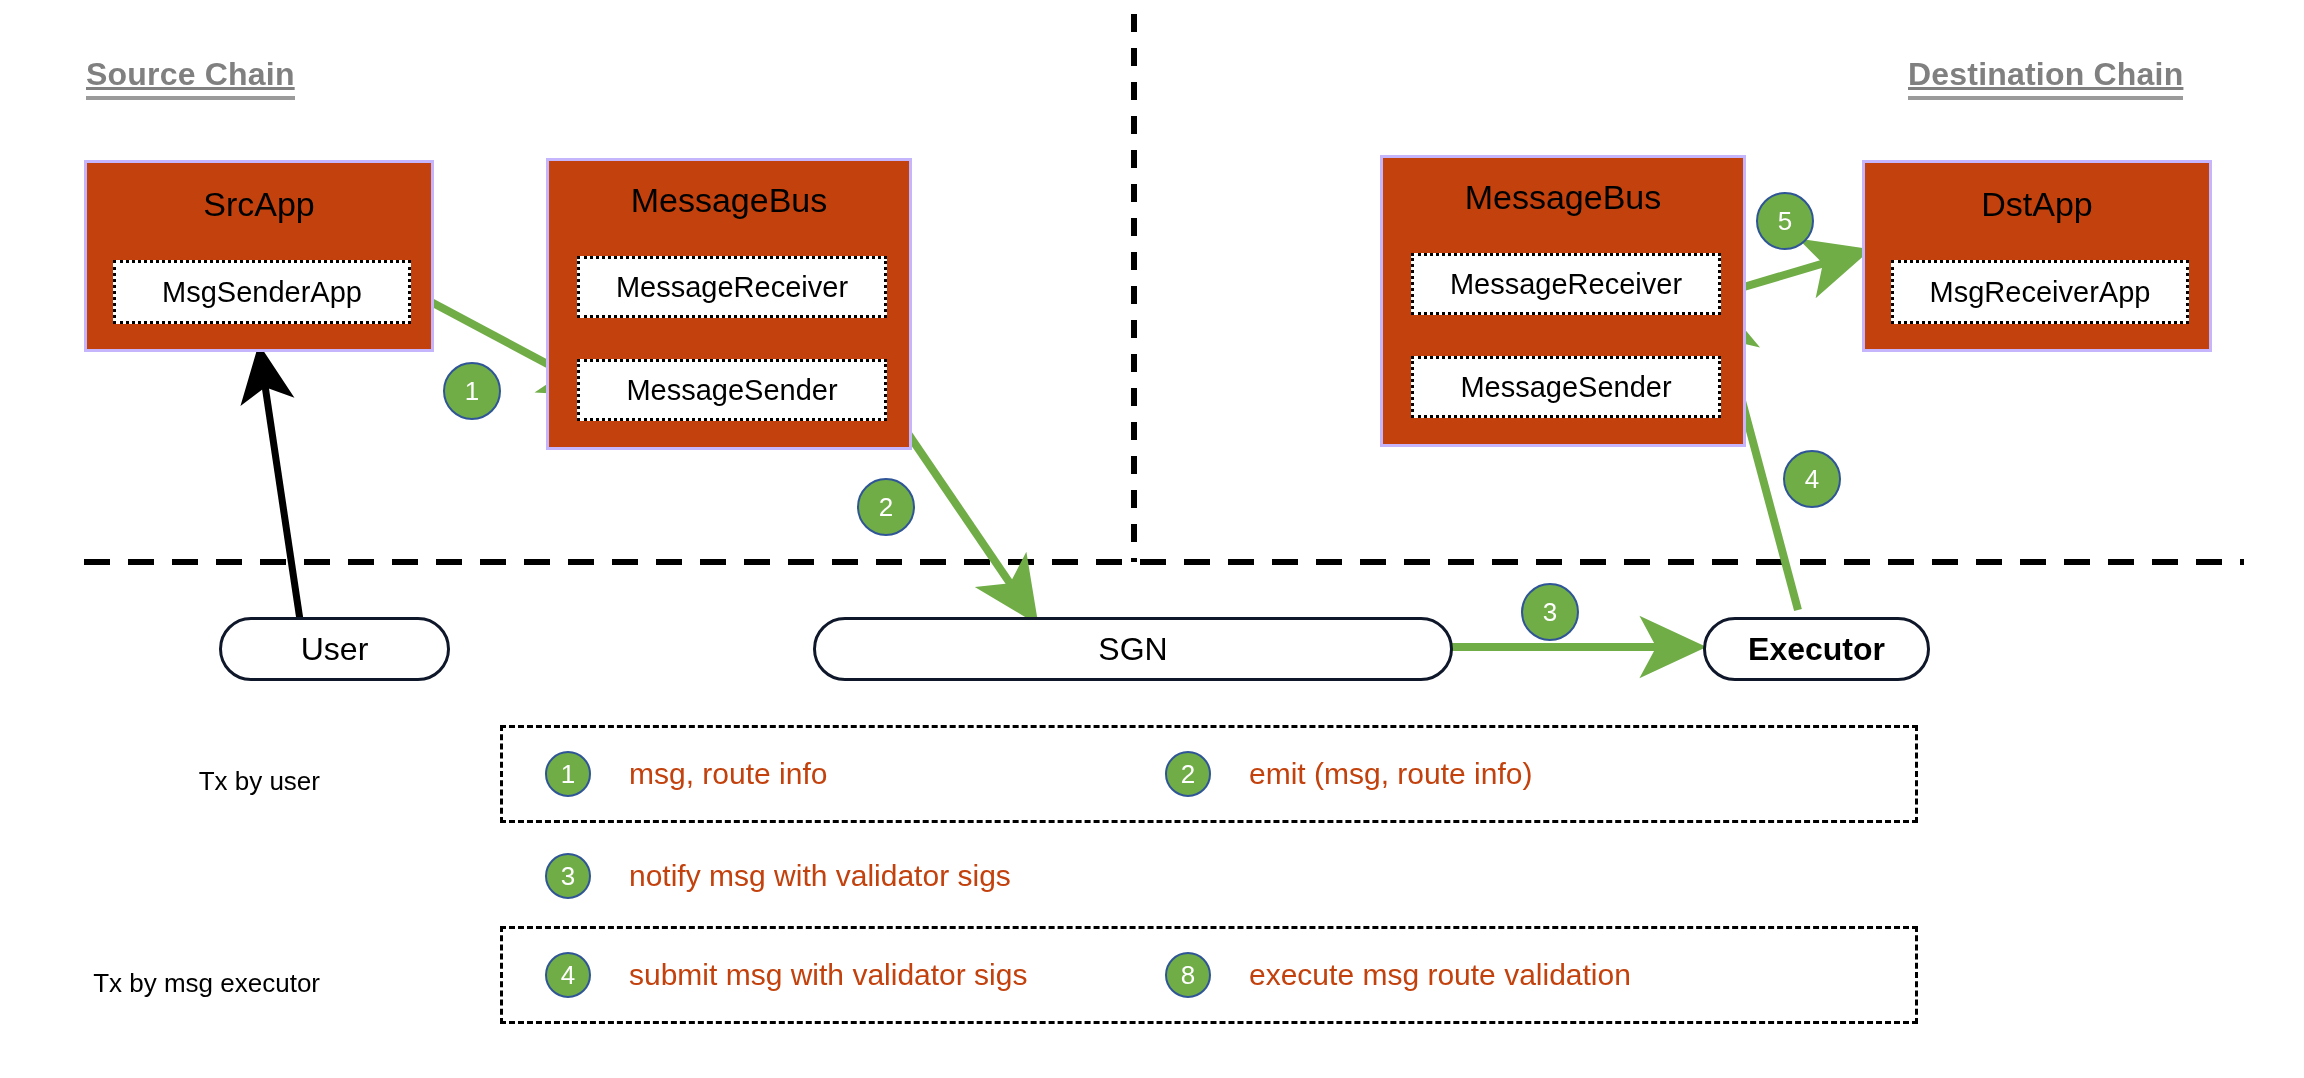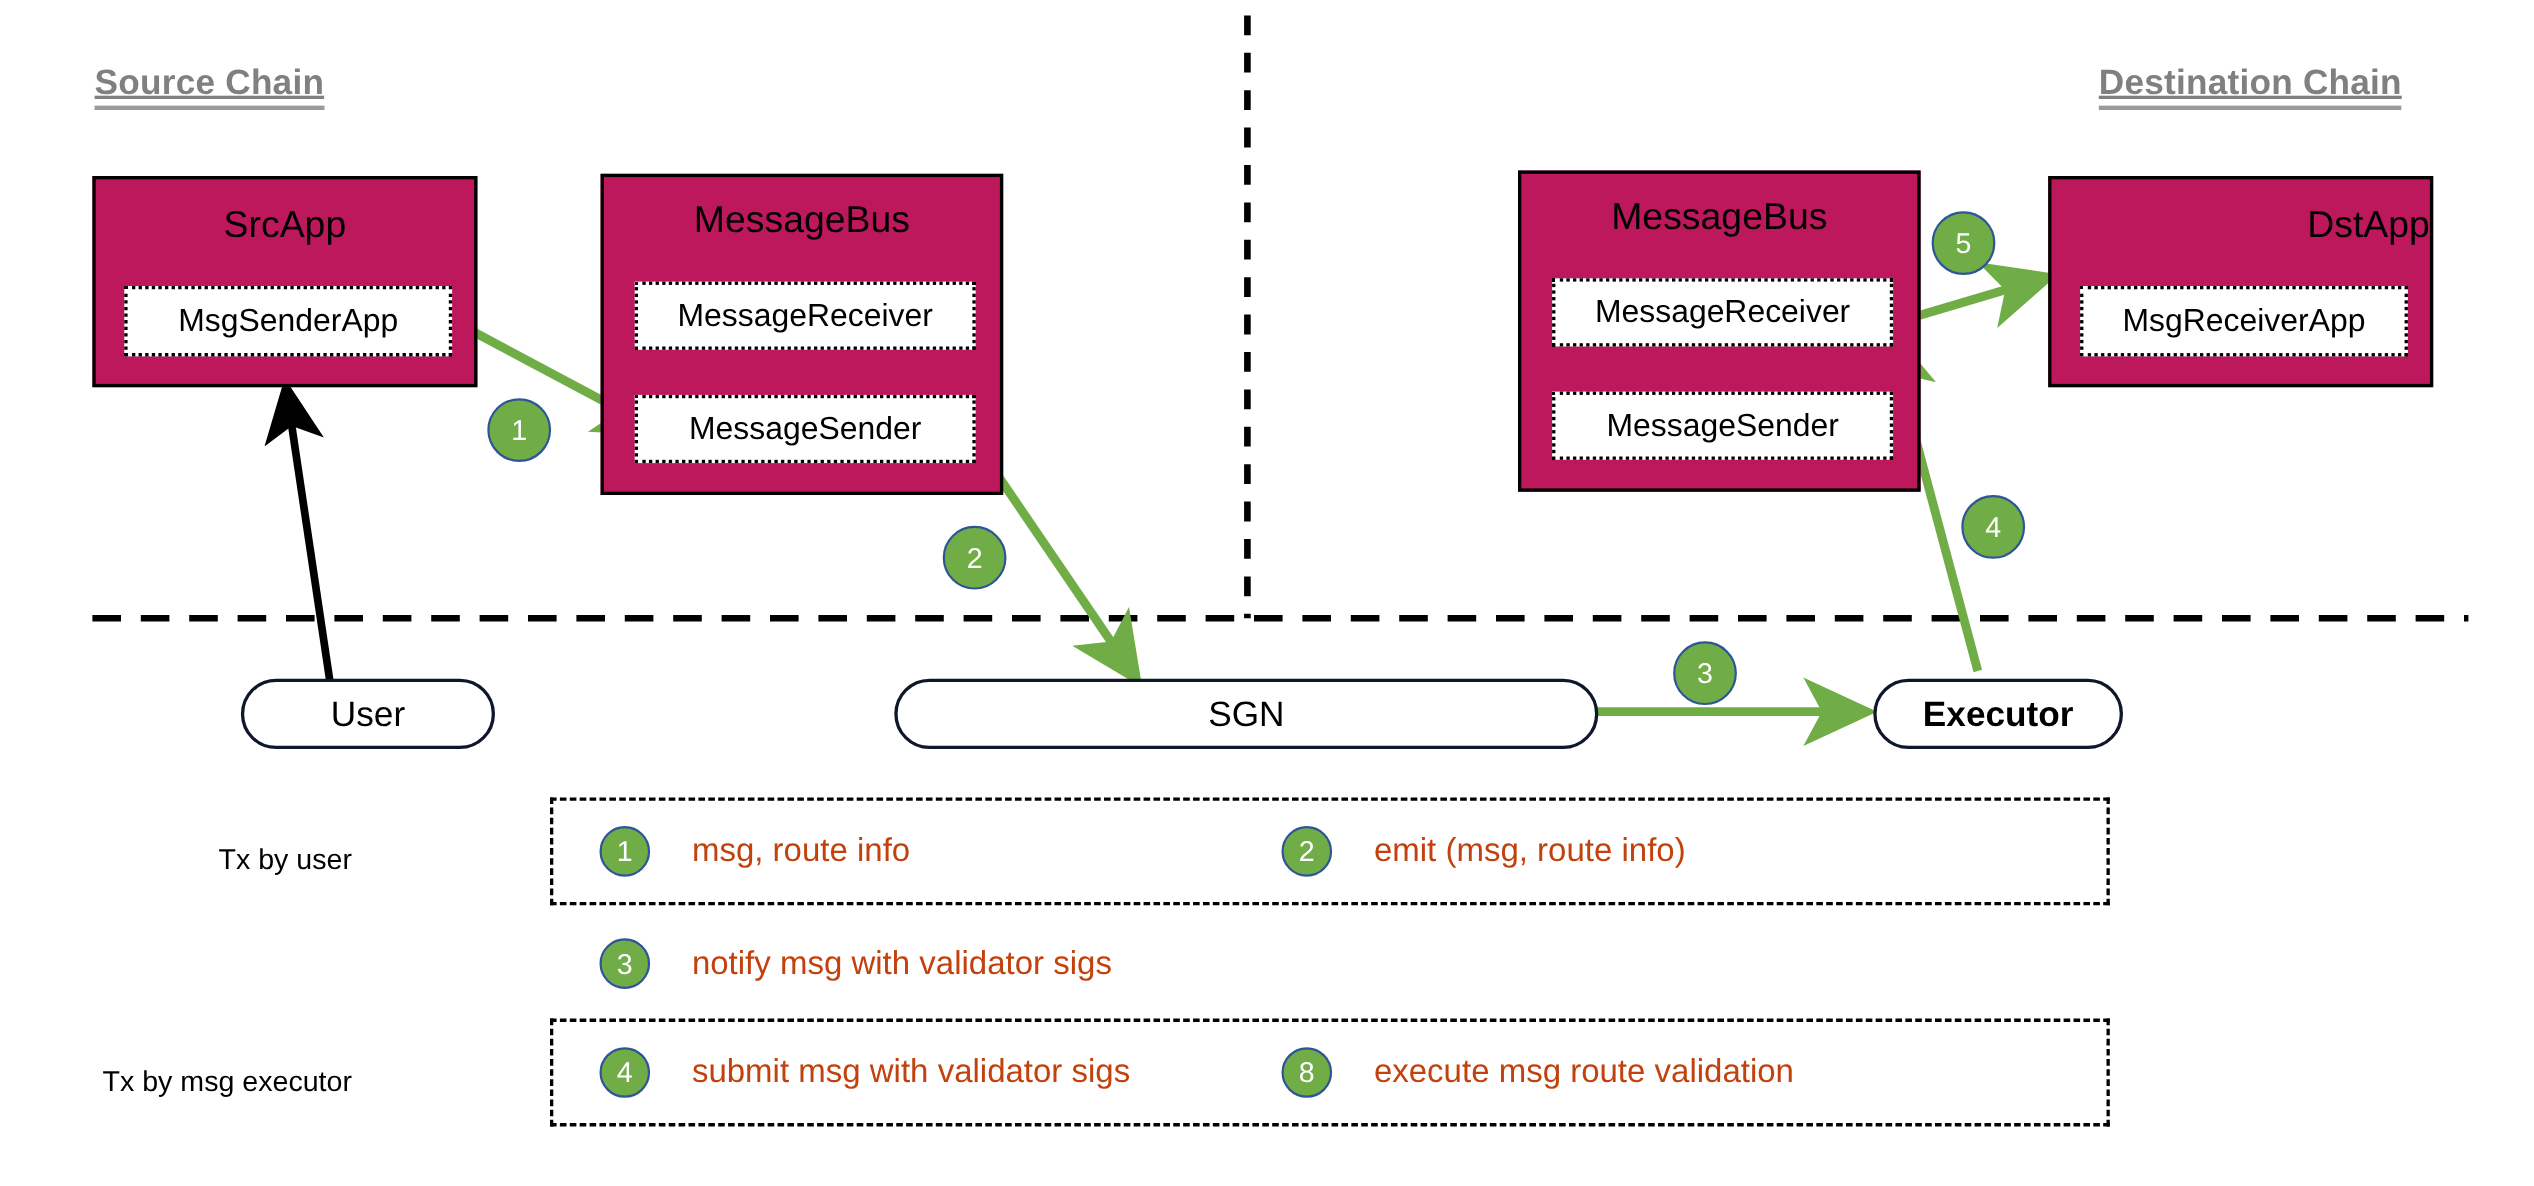--- a/index.html
+++ b/index.html
@@ -28,22 +28,22 @@
     font-weight: bold;
     font-size: 32px;
     letter-spacing: 0.2px;
     border-bottom: 4px solid #9a9a9a;
     padding-bottom: 3px;
     white-space: nowrap;
     text-decoration: underline;
   }
   .outer-box {
     position: absolute;
-    border: 3px solid #000000;
-    background: #be185d;
+    border: 3px solid #c4b5fd;
+    background: #c2410c;
     box-sizing: border-box;
     padding-left: 12px;
   }
   .outer-title {
     position: absolute;
     left: 0;
     right: 0;
     text-align: center;
     font-size: 34px;
     color: #000000;
@@ -175,21 +175,21 @@
     <div class="outer-title" style="top:20px;">MessageBus</div>
     <div class="inner-box" style="left:28px; top:95px; width:310px; height:62px;">
       <span>MessageReceiver</span>
     </div>
     <div class="inner-box" style="left:28px; top:198px; width:310px; height:62px;">
       <span>MessageSender</span>
     </div>
   </div>
 
   <div class="outer-box" style="left:1862px; top:160px; width:350px; height:192px;">
-    <div class="outer-title" style="top:22px;text-align:right;">DstApp</div>
+    <div class="outer-title" style="top:22px;">DstApp</div>
     <div class="inner-box" style="left:26px; top:97px; width:298px; height:64px;">
       <span>MsgReceiverApp</span>
     </div>
   </div>
 
   <div class="pill" style="left:219px; top:617px; width:231px; height:64px; border-radius:32px;">
     <span>User</span>
   </div>
 
   <div class="pill" style="left:813px; top:617px; width:640px; height:64px; border-radius:32px;">

